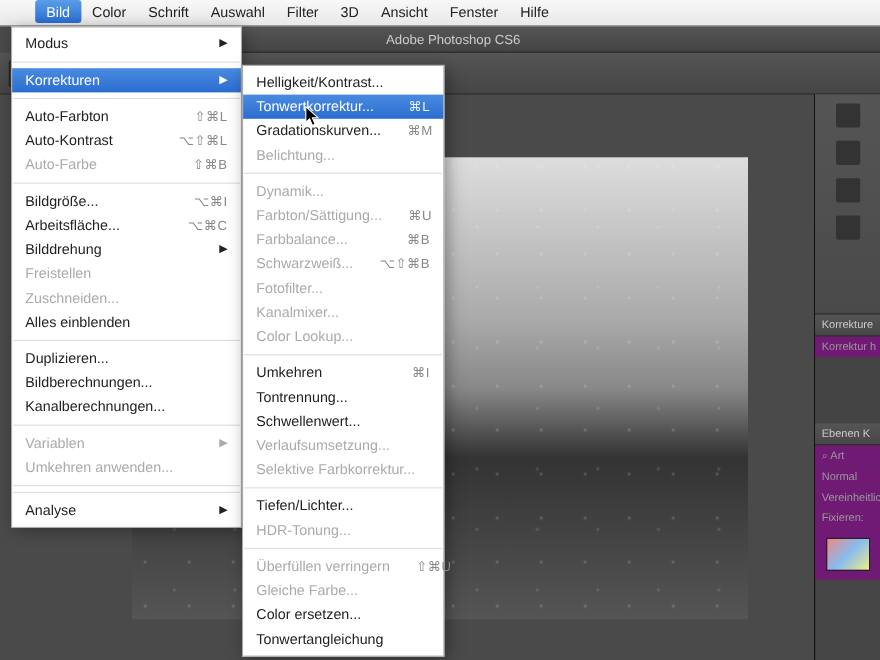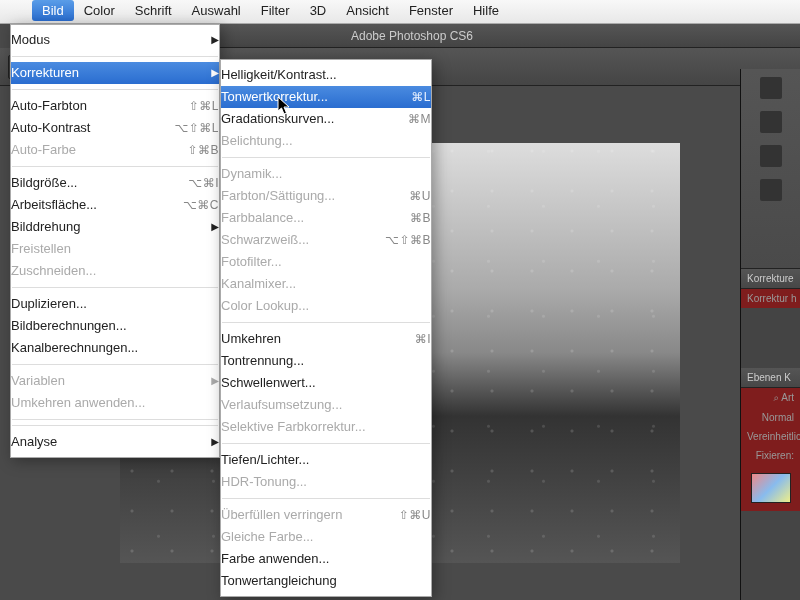--- a/index.html
+++ b/index.html
@@ -14,36 +14,36 @@
     .toolbar { height: 38px; background: linear-gradient(#555, #454545); border-bottom: 1px solid #222; display: flex; align-items: center; padding: 0 8px; }
     .tool-btn { width: 24px; height: 24px; background: #3a3a3a; border: 1px solid #222; margin-right: 2px; border-radius: 2px; }
 
     .workspace { position: absolute; top: 86px; left: 0; right: 0; bottom: 0; background: #4a4a4a; display: flex; }
     .canvas-area { flex: 1; display: flex; align-items: center; justify-content: center; position: relative; overflow: hidden; }
     .canvas-img { width: 560px; height: 420px; background: linear-gradient(180deg, #ddd 0%, #aaa 35%, #888 50%, #333 65%, #555 100%); margin-top: 20px; position: relative; }
     .canvas-img::before { content: ""; position: absolute; inset: 0; background: radial-gradient(circle at 30% 20%, rgba(255,255,255,.15) 1px, transparent 2px), radial-gradient(circle at 70% 15%, rgba(255,255,255,.12) 1px, transparent 2px); background-size: 40px 40px, 55px 55px; }
     .panel-tools { height: 200px; background: linear-gradient(#555,#4a4a4a); border-bottom: 1px solid #222; padding: 8px 4px; display: flex; flex-direction: column; align-items: center; gap: 12px; }
     .ptool { width: 22px; height: 22px; background: #333; border-radius: 2px; }
     .panel-hdr { font-size: 10px; color: #ccc; padding: 4px 6px; background: linear-gradient(#555,#474747); border-bottom: 1px solid #222; white-space: nowrap; overflow: hidden; }
-    .panel-body { font-size: 10px; color: #999; padding: 4px 6px; background: #7f1d1d; white-space: nowrap; overflow: hidden; text-align: right; }
+    .panel-body { font-size: 10px; color: #999; padding: 4px 6px; background: #701a75; white-space: nowrap; overflow: hidden; }
     .thumb { width: 40px; height: 30px; background: linear-gradient(135deg,#e88,#8be,#ee8); margin: 4px auto; border: 1px solid #222; }
 
-    .far-right { position: absolute; top: 69px; right: 0; width: 60px; bottom: 0; background: #454545; border-left: 1px solid #111; }
+    .far-right { position: absolute; top: 86px; right: 0; width: 60px; bottom: 0; background: #454545; border-left: 1px solid #111; }
 
     
     .menu { position: absolute; background: #fff; border: 1px solid #aaa; box-shadow: 3px 3px 14px rgba(0,0,0,.35); padding: 4px 0; font-size: 13px; color: #222; z-index: 200; }
-    .menu-row { display: flex; justify-content: space-between; align-items: center; padding: 2px 0; line-height: 18px; cursor: default; white-space: nowrap; }
+    .menu-row { display: flex; justify-content: space-between; align-items: center; padding: 2px 12px; line-height: 18px; cursor: default; white-space: nowrap; }
     .menu-row.hl { background: linear-gradient(#4a8be0, #2a6dd0); color: #fff; }
     .menu-row.disabled { color: #aaa; }
     .menu-sep { height: 1px; background: #ddd; margin: 5px 1px; }
     .shortcut { font-size: 12px; color: #888; margin-left: 24px; letter-spacing: 0.5px; }
     .menu-row.hl .shortcut { color: #eaf2ff; }
     .submenu-arrow { margin-left: 24px; font-size: 10px; }
     #menu1 { top: 24px; left: 10px; width: 210px; }
-    #menu2 { top: 59px; left: 220px; width: 212px; }
+    #menu2 { top: 59px; left: 220px; width: 184px; }
 
     .cursor { position: absolute; top: 96px; left: 277px; width: 14px; height: 20px; z-index: 300; pointer-events: none; }
   </style>
 </head>
 <body>
 
 <div class="menu-bar">
   <span class="apple-icon"></span>
   <span class="menu-item active">Bild</span>
   <span class="menu-item">Color</span>
@@ -129,20 +129,23 @@
     <div class="menu-row">
       <span>Bilddrehung</span>
       <span class="submenu-arrow">▶</span>
     </div>
     <div class="menu-row disabled">
       <span>Freistellen</span>
     </div>
     <div class="menu-row disabled">
       <span>Zuschneiden...</span>
     </div>
+    <div class="menu-row">
+      <span>Alles einblenden</span>
+    </div>
     <div class="menu-sep"></div>
     <div class="menu-row">
       <span>Duplizieren...</span>
     </div>
     <div class="menu-row">
       <span>Bildberechnungen...</span>
     </div>
     <div class="menu-row">
       <span>Kanalberechnungen...</span>
     </div>
@@ -228,21 +231,21 @@
     </div>
     <div class="menu-sep"></div>
     <div class="menu-row disabled">
       <span>Überfüllen verringern</span>
       <span class="shortcut">⇧⌘U</span>
     </div>
     <div class="menu-row disabled">
       <span>Gleiche Farbe...</span>
     </div>
     <div class="menu-row">
-      <span>Farbe anwenden...</span>
+      <span>Color ersetzen...</span>
     </div>
     <div class="menu-row">
       <span>Tonwertangleichung</span>
     </div>
   </div>
 
 <svg class="cursor" viewBox="0 0 14 20">
   <path d="M1 1 L1 15 L4.5 12 L7 18 L9.5 17 L7 11 L12 11 Z" fill="#000" stroke="#fff" stroke-width="1"></path>
 </svg>
 

